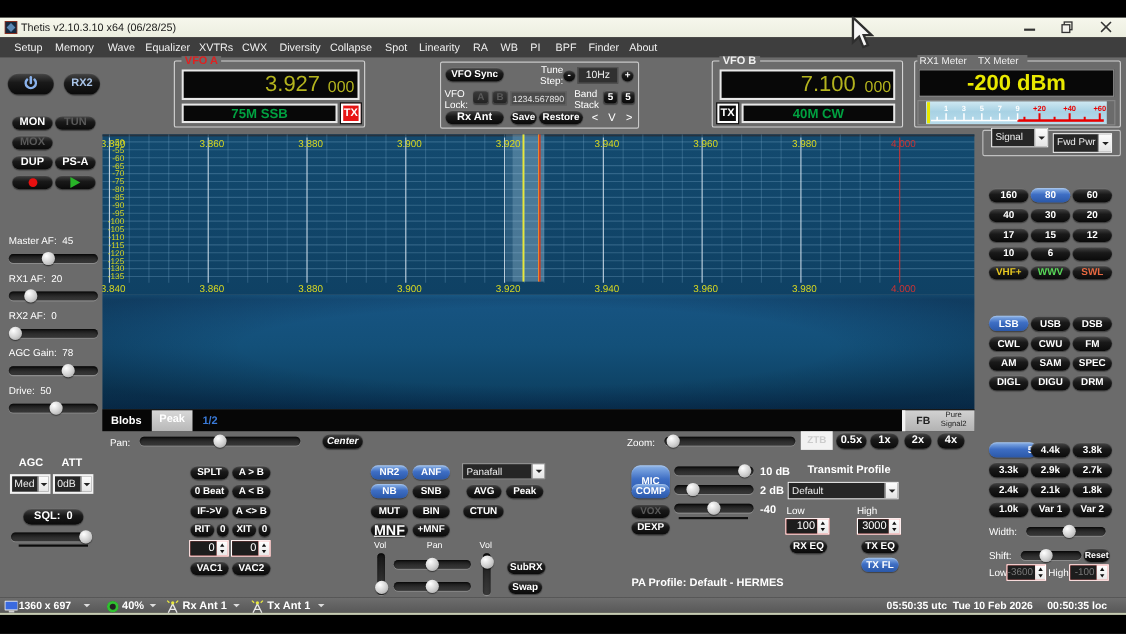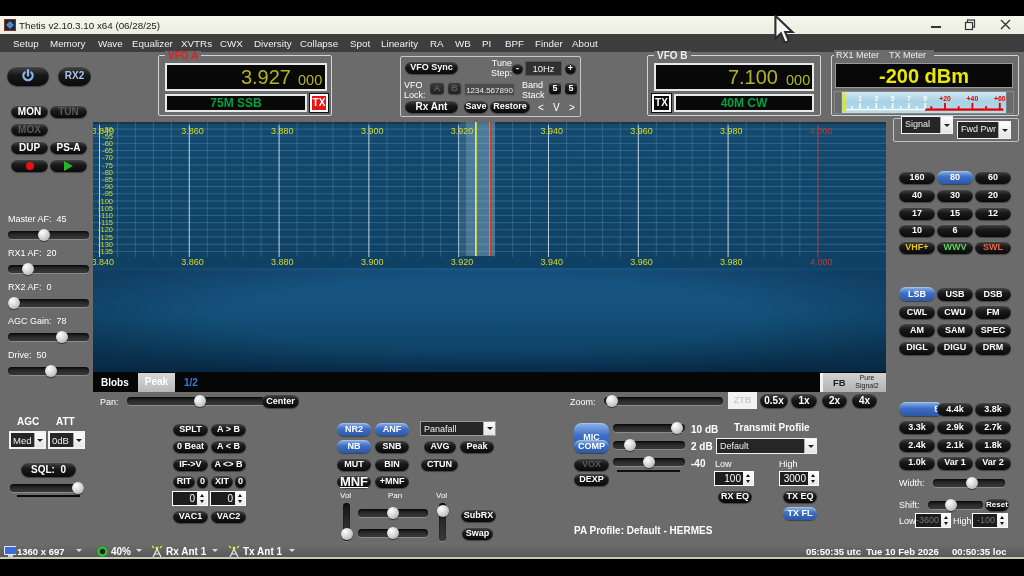--- a/index.html
+++ b/index.html
@@ -271,21 +271,21 @@
 <div class="abs" style="left:101px;top:377px;color:#fff;font-size:10px;font-weight:bold">Blobs</div>
 <div class="abs" style="left:138px;top:373px;width:37px;height:19px;background:linear-gradient(#d8d8d8,#b8b8b8);color:#fff;font-size:10px;font-weight:bold;text-align:center;line-height:18px">Peak</div>
 <div class="abs" style="left:184px;top:377px;color:#3a7ad8;font-size:10px;font-weight:bold">1/2</div>
 <div class="abs" style="left:820px;top:373px;width:66px;height:19px;background:linear-gradient(#d2d2d2,#b2b2b2)"></div>
 <div class="abs" style="left:820px;top:373px;width:3px;height:19px;background:#f2f2f2"></div>
 <div class="abs" style="left:833px;top:377px;color:#1e1e1e;font-size:9.5px;font-weight:bold">FB</div>
 <div class="abs" style="left:849px;top:374px;width:36px;color:#1e1e1e;font-size:7px;text-align:center;line-height:8px">Pure<br>Signal2</div>
 <div class="lbl" style="left:100px;top:397px">Pan:</div>
 <div class="track" style="left:127px;top:397px;width:146px;height:8px"></div>
 <div class="thumb" style="left:194px;top:395px"></div>
-<div class="btn " style="left:262px;top:394px;width:37px;height:14px;font-size:9px;border-radius:8px;">Center</div>
+<div class="btn " style="left:293px;top:394px;width:37px;height:14px;font-size:9px;border-radius:8px;font-style:italic;">Center</div>
 <div class="lbl" style="left:570px;top:397px">Zoom:</div>
 <div class="track" style="left:604px;top:397px;width:119px;height:8px"></div>
 <div class="thumb" style="left:606px;top:395px"></div>
 <div class="abs" style="left:728px;top:392px;width:29px;height:17px;background:#f2f2f2;color:#cccccc;font-size:9px;font-weight:bold;text-align:center;line-height:17px">ZTB</div>
 <div class="btn " style="left:760px;top:393px;width:28px;height:15px;font-size:10px;border-radius:8px;">0.5x</div>
 <div class="btn " style="left:791px;top:393px;width:26px;height:15px;font-size:10px;border-radius:8px;">1x</div>
 <div class="btn " style="left:822px;top:393px;width:25px;height:15px;font-size:10px;border-radius:8px;">2x</div>
 <div class="btn " style="left:852px;top:393px;width:25px;height:15px;font-size:10px;border-radius:8px;">4x</div>
 <div class="btn " style="left:173px;top:423px;width:35px;height:13px;font-size:9px;">SPLT</div>
 <div class="btn " style="left:211px;top:423px;width:35px;height:13px;font-size:9px;">A &gt; B</div>

